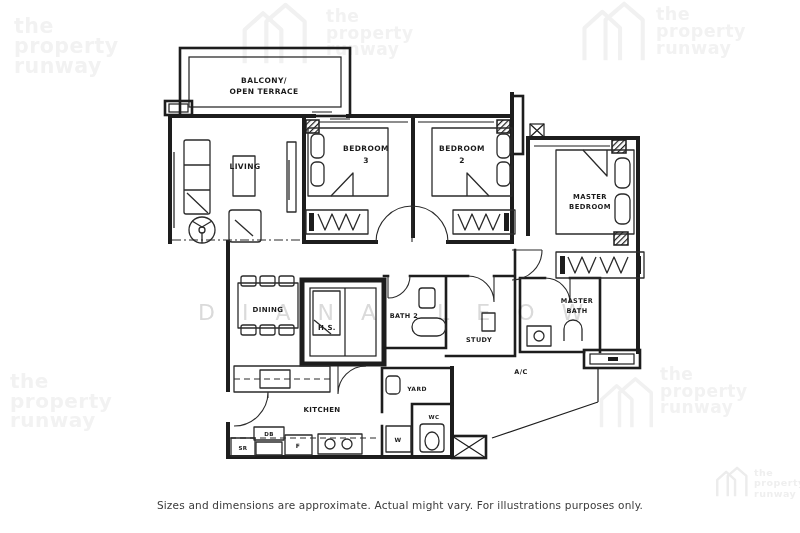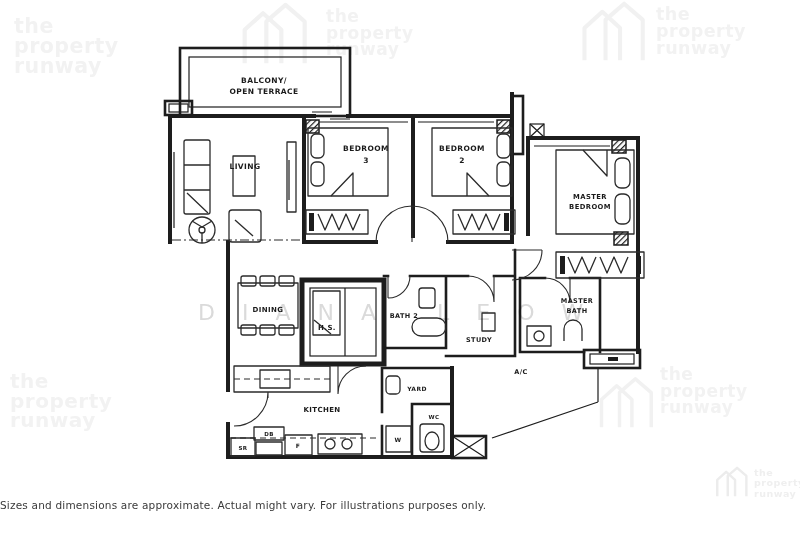--- a/index.html
+++ b/index.html
@@ -19,21 +19,21 @@
   .wall-heavy{stroke:#1d1d1d;stroke-width:4;fill:none;stroke-linecap:square;}
   .wall-thin{stroke:#1d1d1d;stroke-width:1.2;fill:none;}
   .furn{stroke:#2b2b2b;stroke-width:1.3;fill:none;stroke-linejoin:round;}
   .furn-dark{fill:#1d1d1d;stroke:none;}
   .door{stroke:#2b2b2b;stroke-width:1.1;fill:none;}
   .dashdot{stroke:#2b2b2b;stroke-width:1.2;fill:none;stroke-dasharray:9 3 2 3;}
   .dash{stroke:#2b2b2b;stroke-width:1;fill:none;stroke-dasharray:6 4;}
   .lbl{font-family:"DejaVu Sans",sans-serif;font-weight:700;fill:#1b1b1b;
        text-anchor:middle;letter-spacing:.4px;}
   
-  .disclaimer{position:absolute;left:0;top:499px;width:100%;text-align:left;
+  .disclaimer{position:absolute;left:0;top:499px;width:100%;text-align:center;
       font-size:10.5px;color:#3a3a3a;letter-spacing:.2px;z-index:4;}
 </style>
 </head>
 <body>
 
 <div class="stage">
 
   <div class="wm" style="left:14px;top:16px;font-size:20.5px;">
     <div>the</div>
     <div>property</div>

